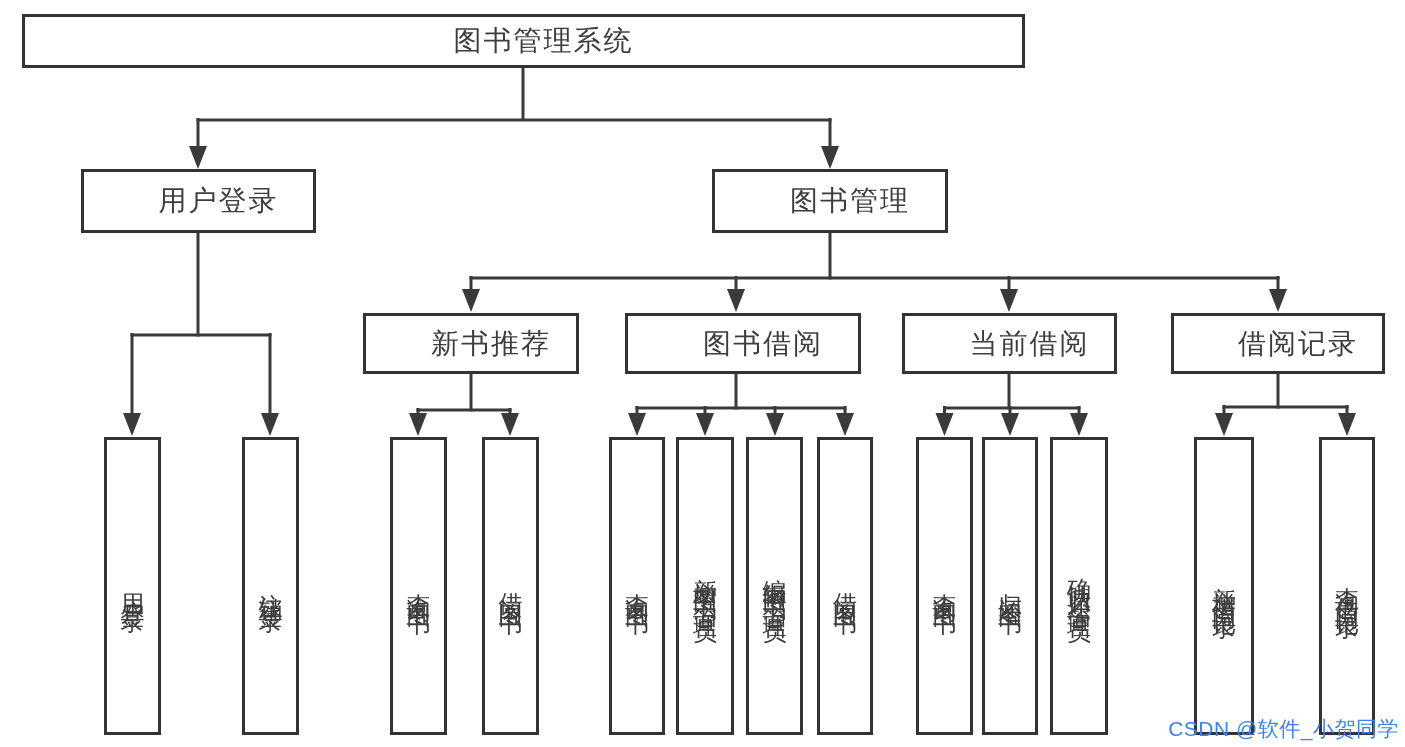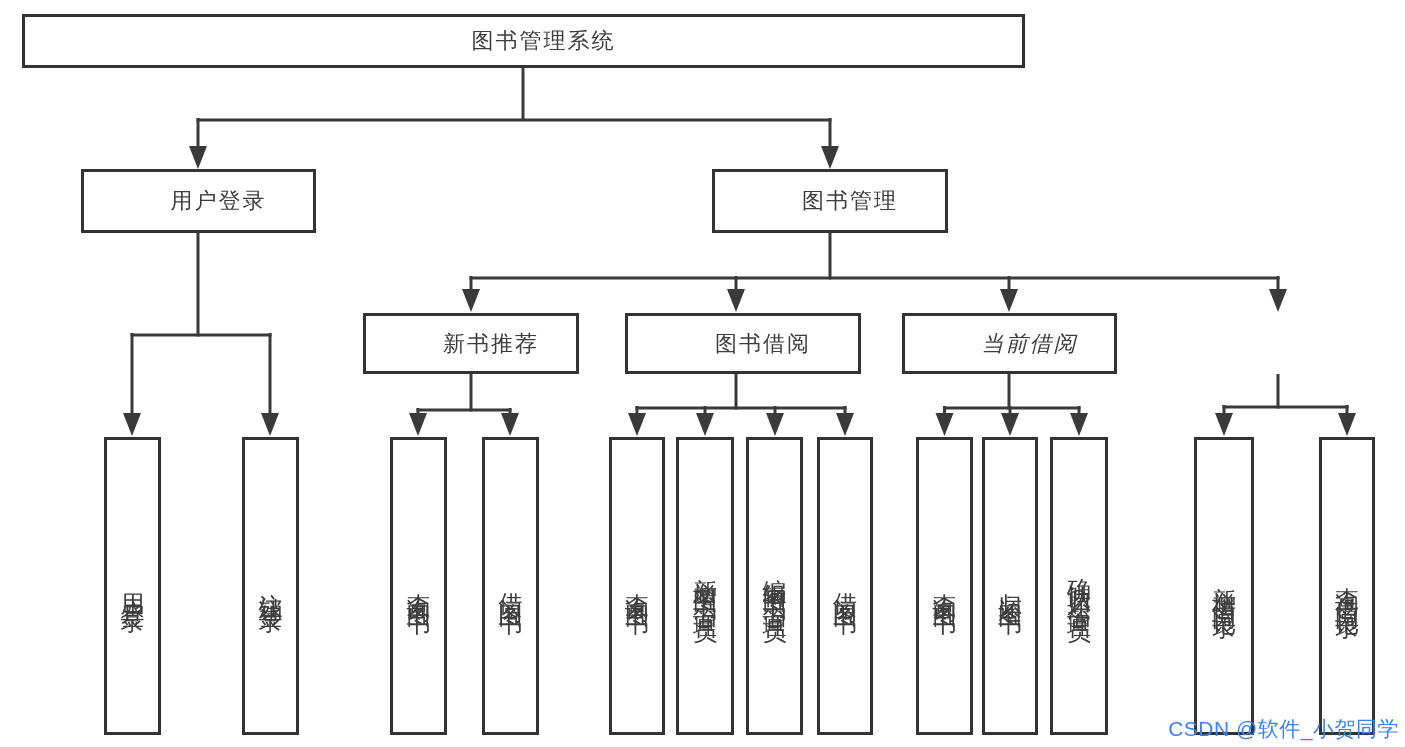--- a/index.html
+++ b/index.html
@@ -8,21 +8,21 @@
     font-family:"Liberation Sans","DejaVu Sans",sans-serif; overflow:hidden;
   }
   .connector-layer { position:absolute; left:0; top:0; width:1405px; height:747px; }
   .connector-layer line { stroke:#3a3a3a; stroke-width:3; }
   .node {
     position:absolute; box-sizing:border-box; border:3px solid #333333;
     background:#ffffff; color:#3d3d3d;
     display:flex; align-items:center; justify-content:center;
     text-align:center;
   }
-  .h-node { font-size:22px; letter-spacing:2px;padding-left:40px; }
+  .h-node { font-size:28px; letter-spacing:2px;padding-left:40px; }
   .v-node {
     writing-mode:vertical-rl; text-orientation:upright;
     font-size:24px; letter-spacing:6px; line-height:1;
   }
   .watermark {
     position:absolute; right:6px; bottom:4px;
     font-size:21px; color:#3b82f6; letter-spacing:0.5px; z-index:5;
     white-space:nowrap;
   }
 </style>
@@ -110,21 +110,22 @@
     </g>
   </svg>
 
   <div class="node h-node" style="left:22px; top:14px; width:1003px; height:54px;">图书管理系统</div>
 
   <div class="node h-node" style="left:81px; top:169px; width:235px; height:64px;">用户登录</div>
   <div class="node h-node" style="left:712px; top:169px; width:236px; height:64px;">图书管理</div>
 
   <div class="node h-node" style="left:363px; top:313px; width:216px; height:61px;">新书推荐</div>
   <div class="node h-node" style="left:625px; top:313px; width:236px; height:61px;">图书借阅</div>
-  <div class="node h-node" style="left:902px; top:313px; width:215px; height:61px;font-style:italic;">当前借阅</div>
+  <div class="node h-node" style="left:902px; top:313px; width:215px; height:61px;">当前借阅</div>
+  <div class="node h-node" style="left:1171px; top:313px; width:214px; height:61px;">借阅记录</div>
 
   <div class="node v-node" style="left:104px; top:437px; width:57px; height:298px;">用户登录</div>
   <div class="node v-node" style="left:242px; top:437px; width:57px; height:298px;">注销登录</div>
 
   <div class="node v-node" style="left:390px; top:437px; width:57px; height:298px;">查询图书</div>
   <div class="node v-node" style="left:482px; top:437px; width:57px; height:298px;">借阅图书</div>
 
   <div class="node v-node" style="left:609px; top:437px; width:56px; height:298px;">查询图书</div>
   <div class="node v-node" style="left:676px; top:437px; width:58px; height:298px;">新增图书（管理员）</div>
   <div class="node v-node" style="left:746px; top:437px; width:57px; height:298px;">编辑图书（管理员）</div>

